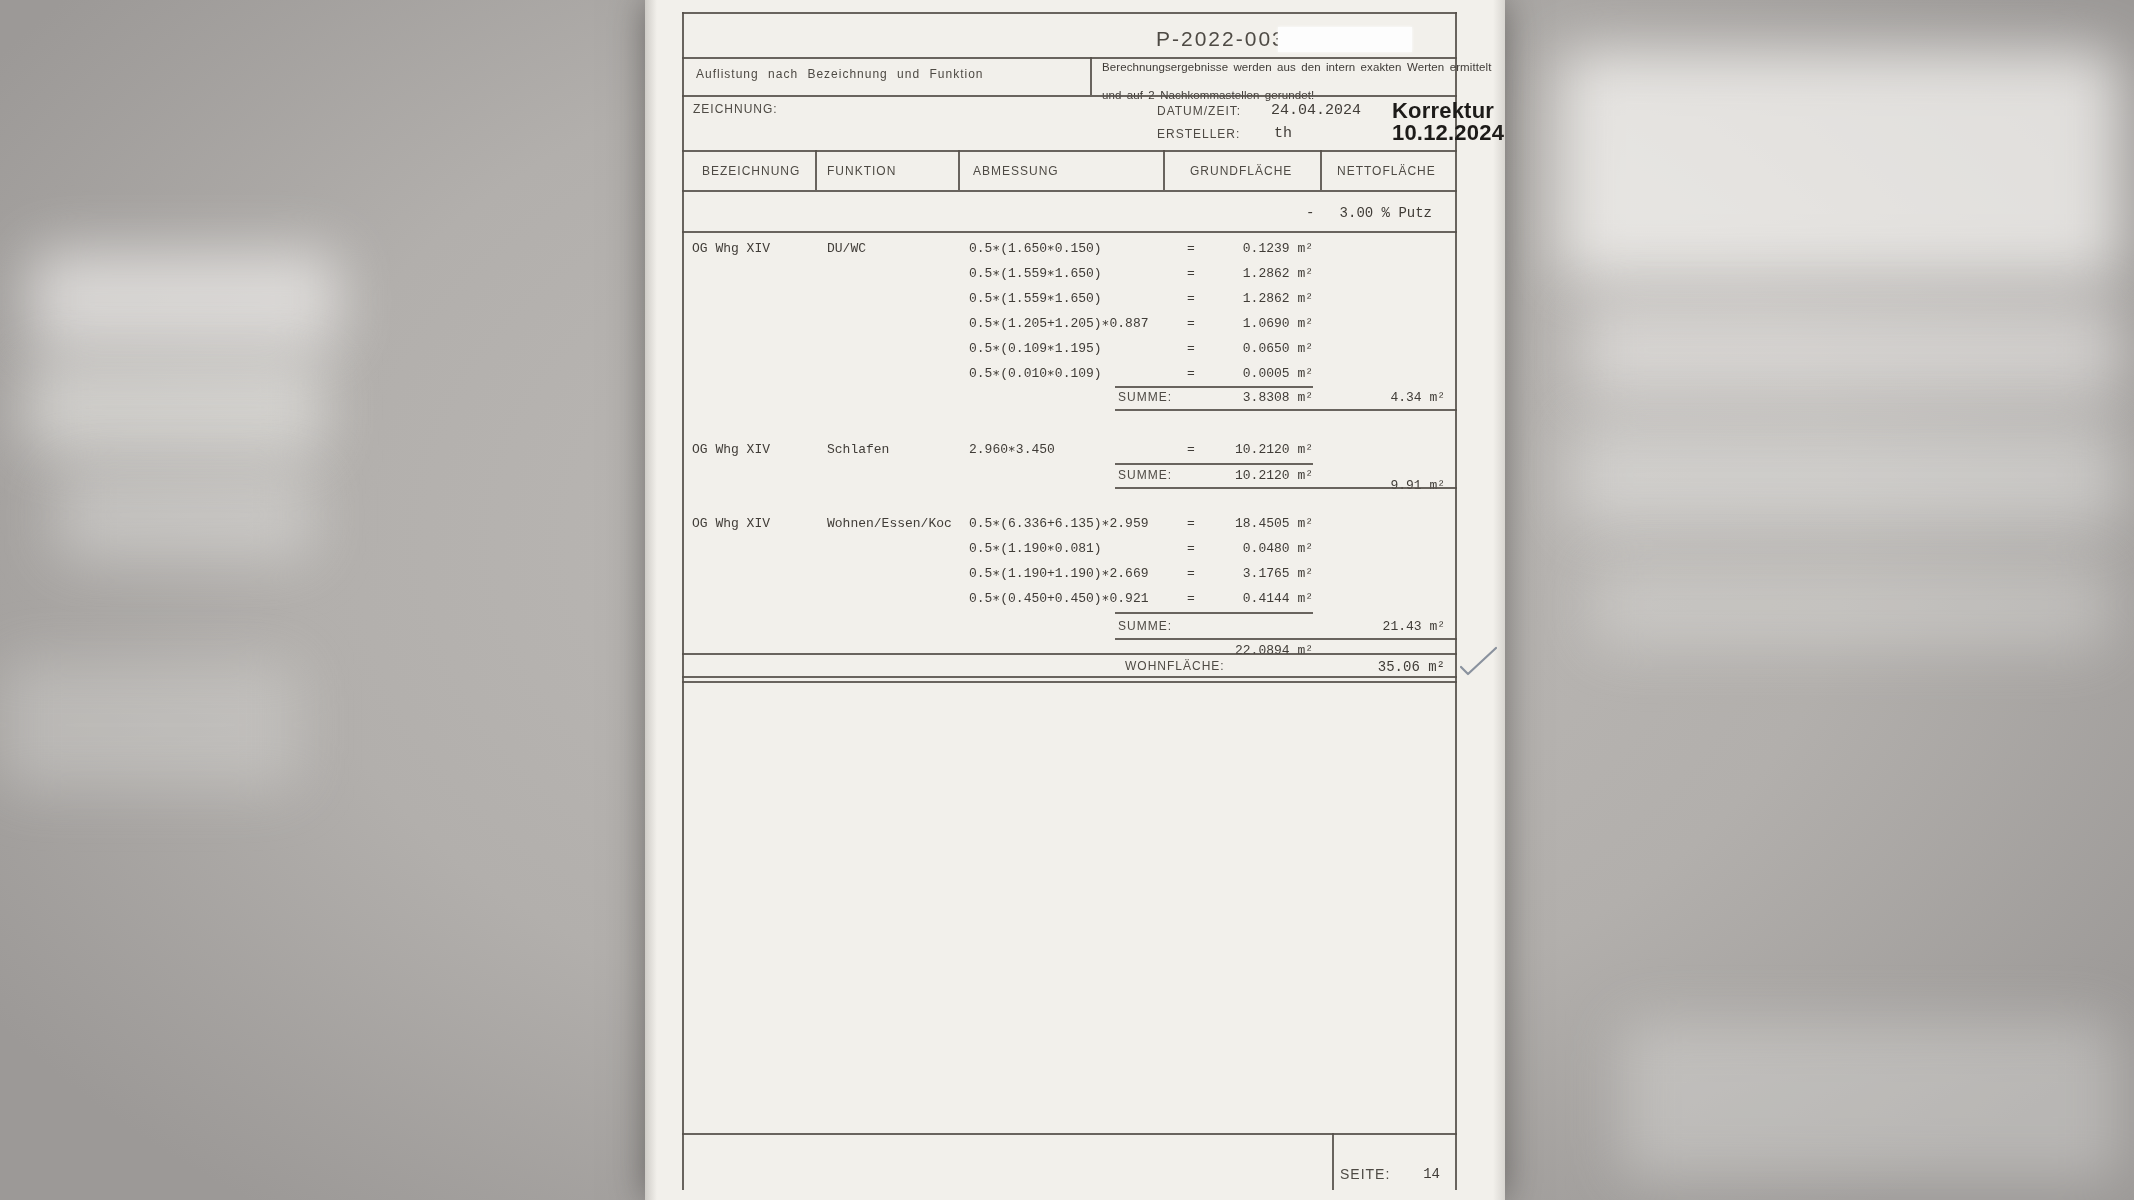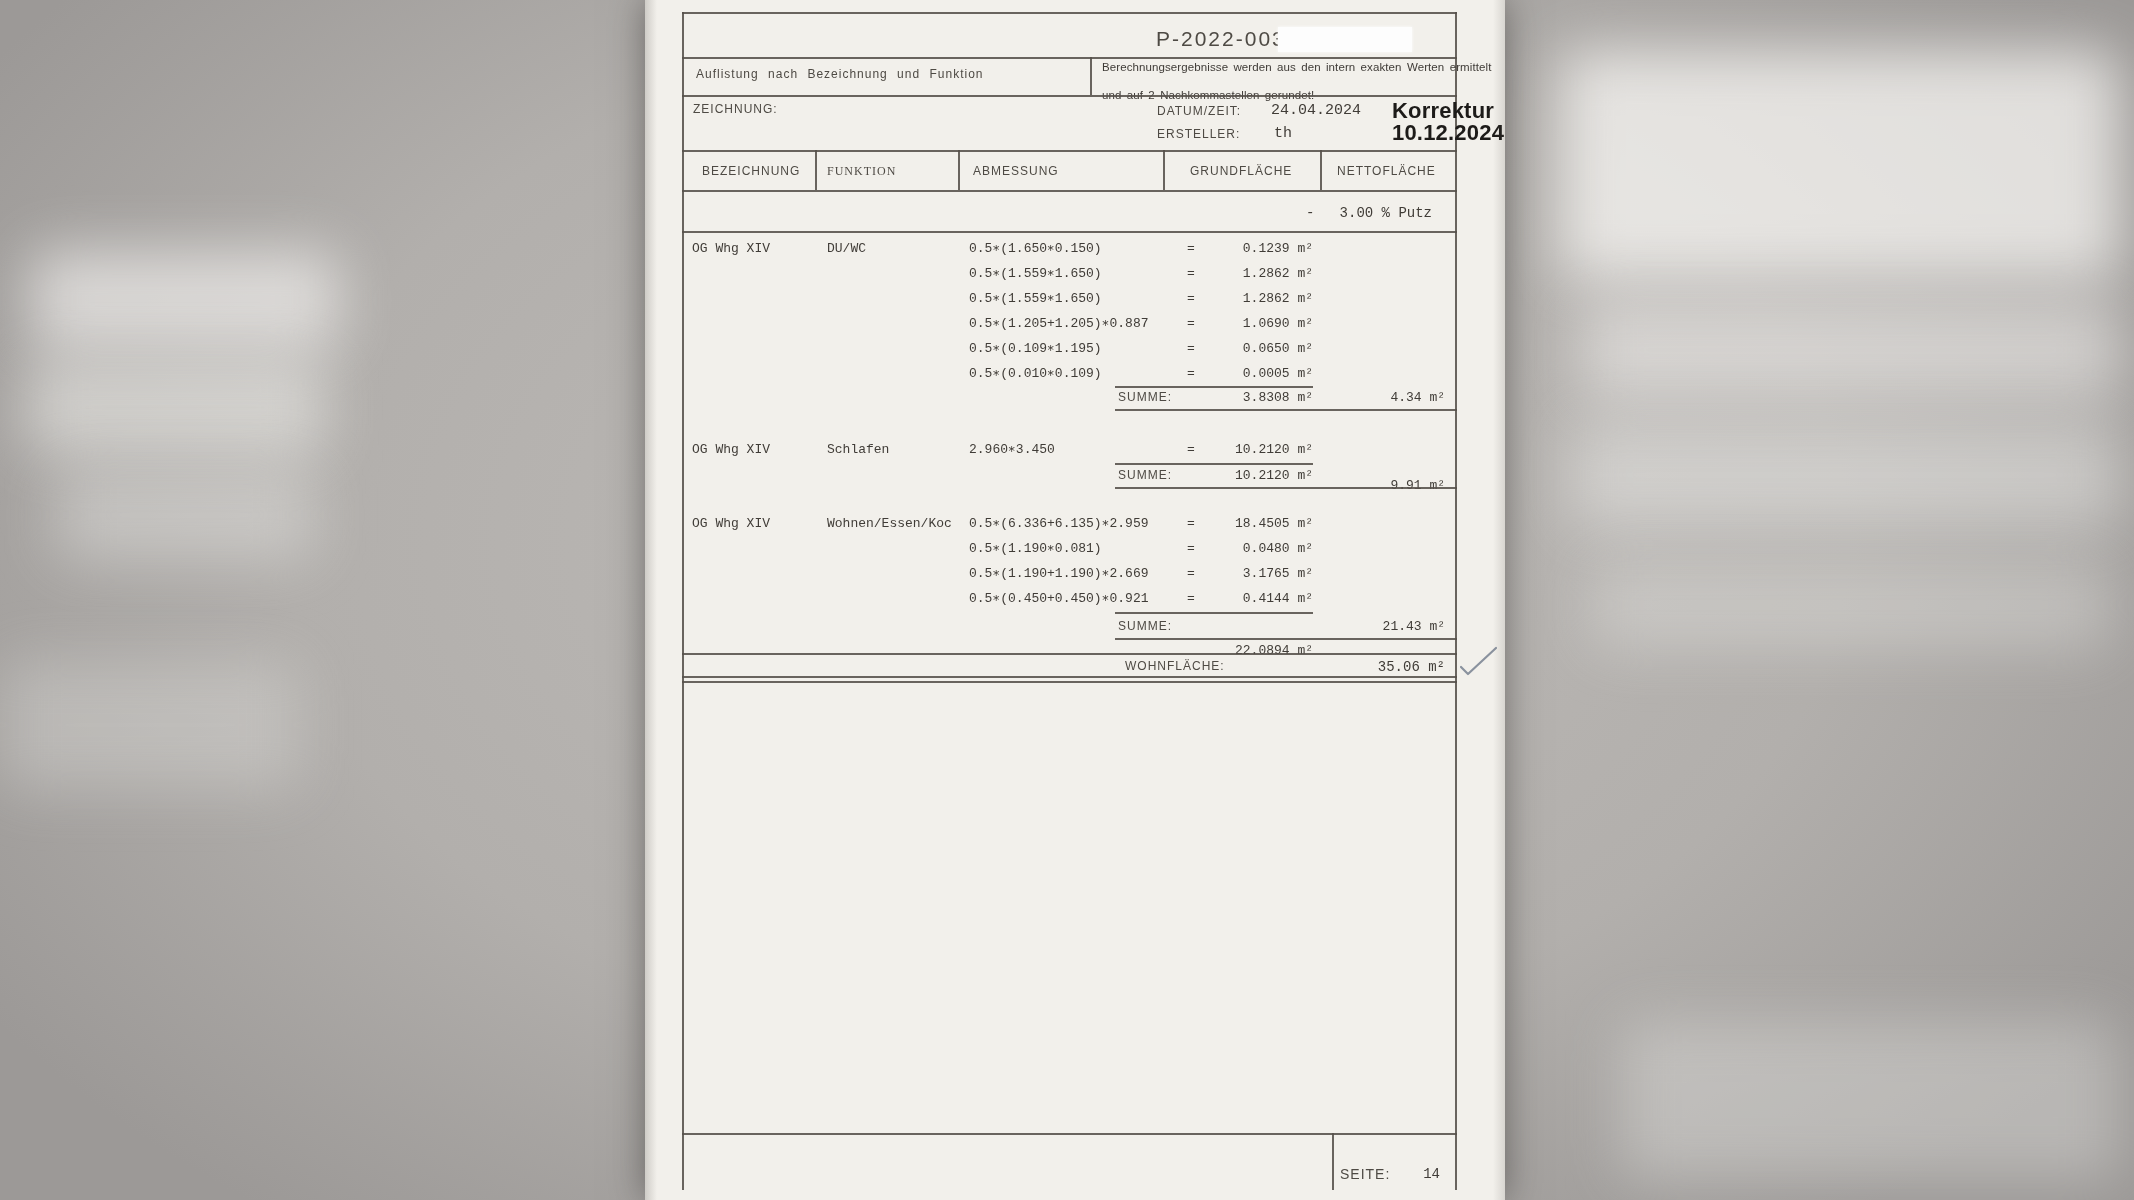--- a/index.html
+++ b/index.html
@@ -78,21 +78,21 @@
       <div class="t" style="left:475px;top:124px;">ERSTELLER:</div>
       <div class="m lg" style="left:592px;top:124px;">th</div>
       <div class="b" style="left:690px;top:122px;">10.12.2024</div>
       <div class="hl" style="left:0;top:150px;width:775px;"></div>
 
       <div class="vl" style="left:133px;top:150px;height:40px;"></div>
       <div class="vl" style="left:276px;top:150px;height:40px;"></div>
       <div class="vl" style="left:481px;top:150px;height:40px;"></div>
       <div class="vl" style="left:638px;top:150px;height:40px;"></div>
       <div class="t" style="left:20px;top:161px;">BEZEICHNUNG</div>
-      <div class="t" style="left:145px;top:161px;font-family:Liberation Serif, serif;">FUNKTION</div>
+      <div class="t" style="left:145px;top:161px;">FUNKTION</div>
       <div class="t" style="left:291px;top:161px;">ABMESSUNG</div>
       <div class="t" style="left:508px;top:161px;">GRUNDFLÄCHE</div>
       <div class="t" style="left:655px;top:161px;">NETTOFLÄCHE</div>
       <div class="hl" style="left:0;top:190px;width:775px;"></div>
 
       <div class="m md r" style="left:560px;top:203px;width:190px;">-   3.00 % Putz</div>
       <div class="hl" style="left:0;top:231px;width:775px;"></div>
 
       <div class="m" style="left:10px;top:239px;">OG Whg XIV</div>
       <div class="m" style="left:145px;top:239px;">DU/WC</div>

